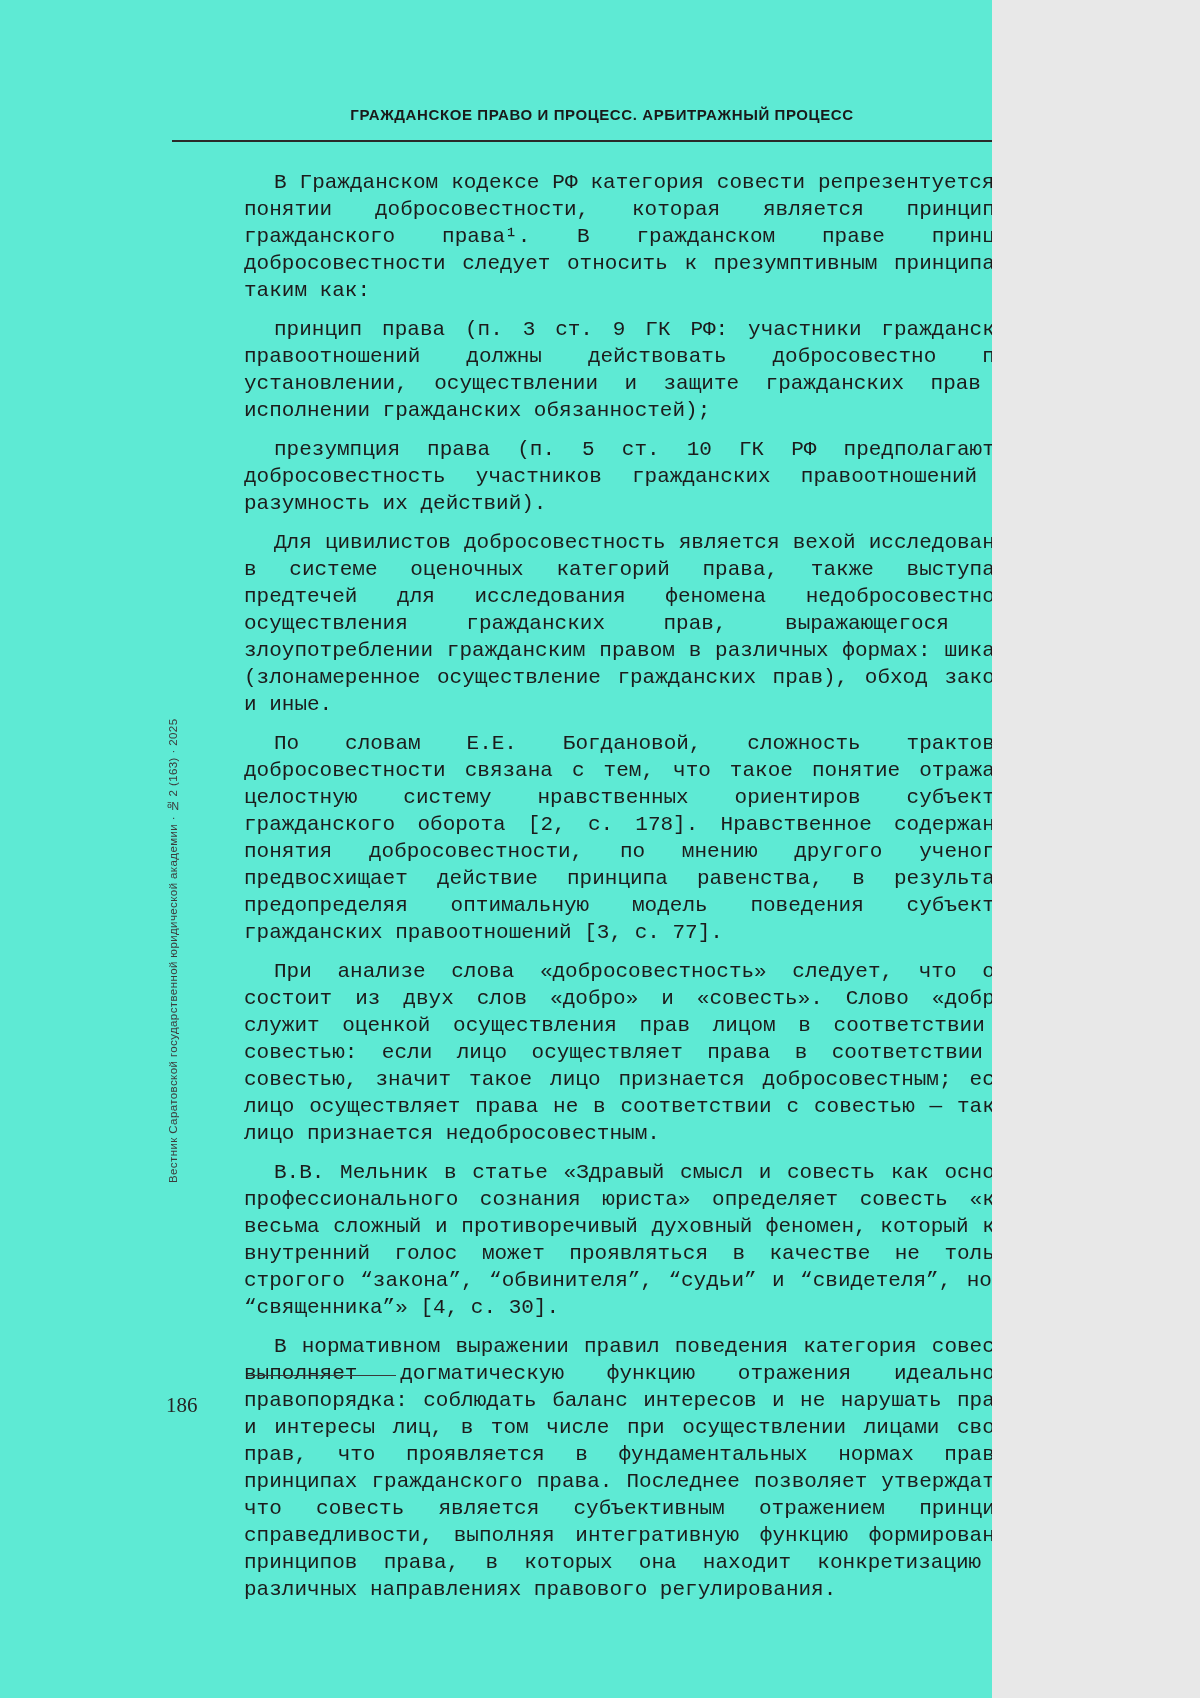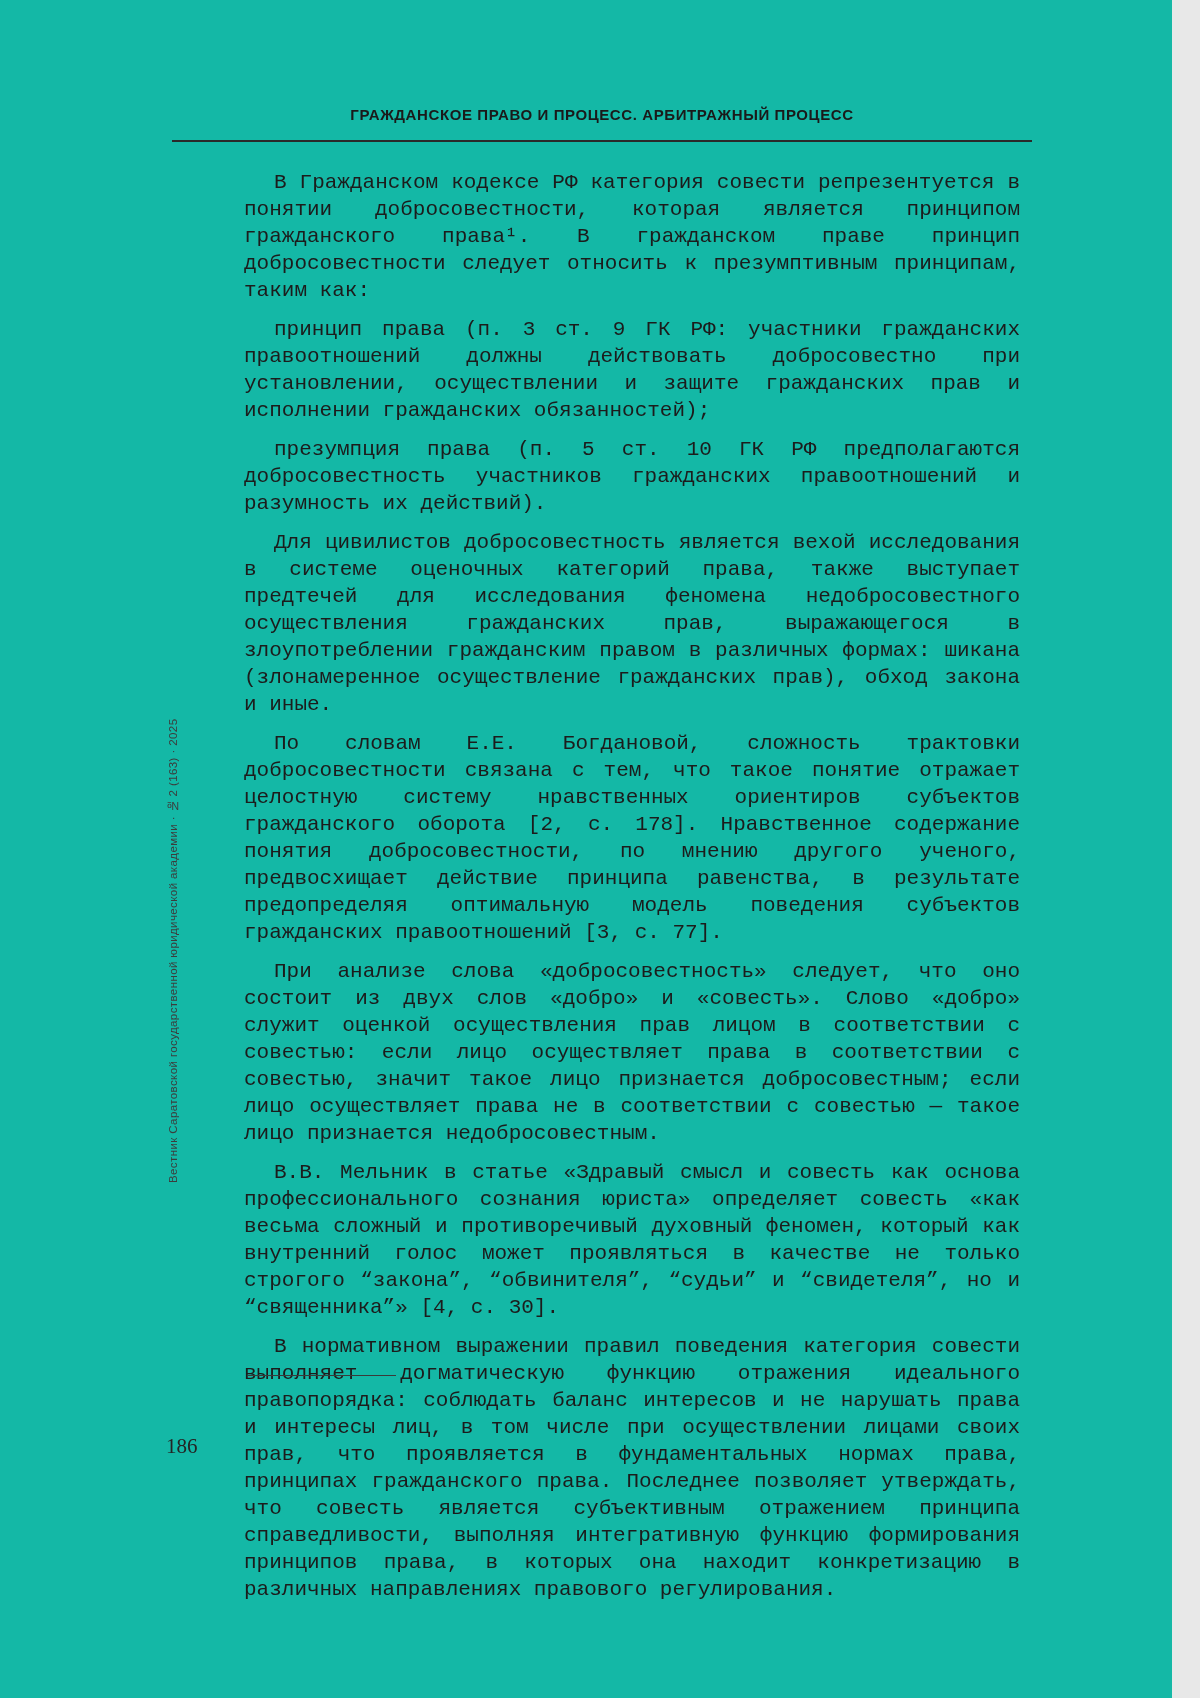--- a/index.html
+++ b/index.html
@@ -1,19 +1,19 @@
 <!DOCTYPE html>
 <html lang="ru"><head>
 <meta charset="utf-8">
 <style>
   html,body{margin:0;padding:0;background:#e8e8e8;}
   .page{
     position:relative;
-    width:1172px;height:1698px;
-    background:#14b8a6;
+    width:992px;height:1698px;
+    background:#5eead4;
     overflow:hidden;
     font-family:"Liberation Serif", serif;
     color:#1c1c1c;
   }
   
   .running-head{
     position:absolute;left:172px;top:106px;width:860px;
     text-align:center;
     font-family:"Liberation Sans", sans-serif;
     font-size:15px;font-weight:700;letter-spacing:0.6px;
@@ -44,21 +44,21 @@
   }
   .footnote{
     position:absolute;left:232px;top:1384px;width:800px;
     font-size:16.5px;line-height:22px;
     text-align:justify;
     text-indent:45px;
     color:#1c1c1c;
   }
   
   .page-number{
-    position:absolute;left:166px;top:1434px;
+    position:absolute;left:166px;top:1393px;
     font-size:21px;color:#242424;
     font-family:"Liberation Serif", serif;
   }
   
   .journal-caption{
     position:absolute;left:167px;top:713px;height:476px;width:19px;
     writing-mode:vertical-rl;
     transform:rotate(180deg);
     text-align:center;
     white-space:nowrap;

